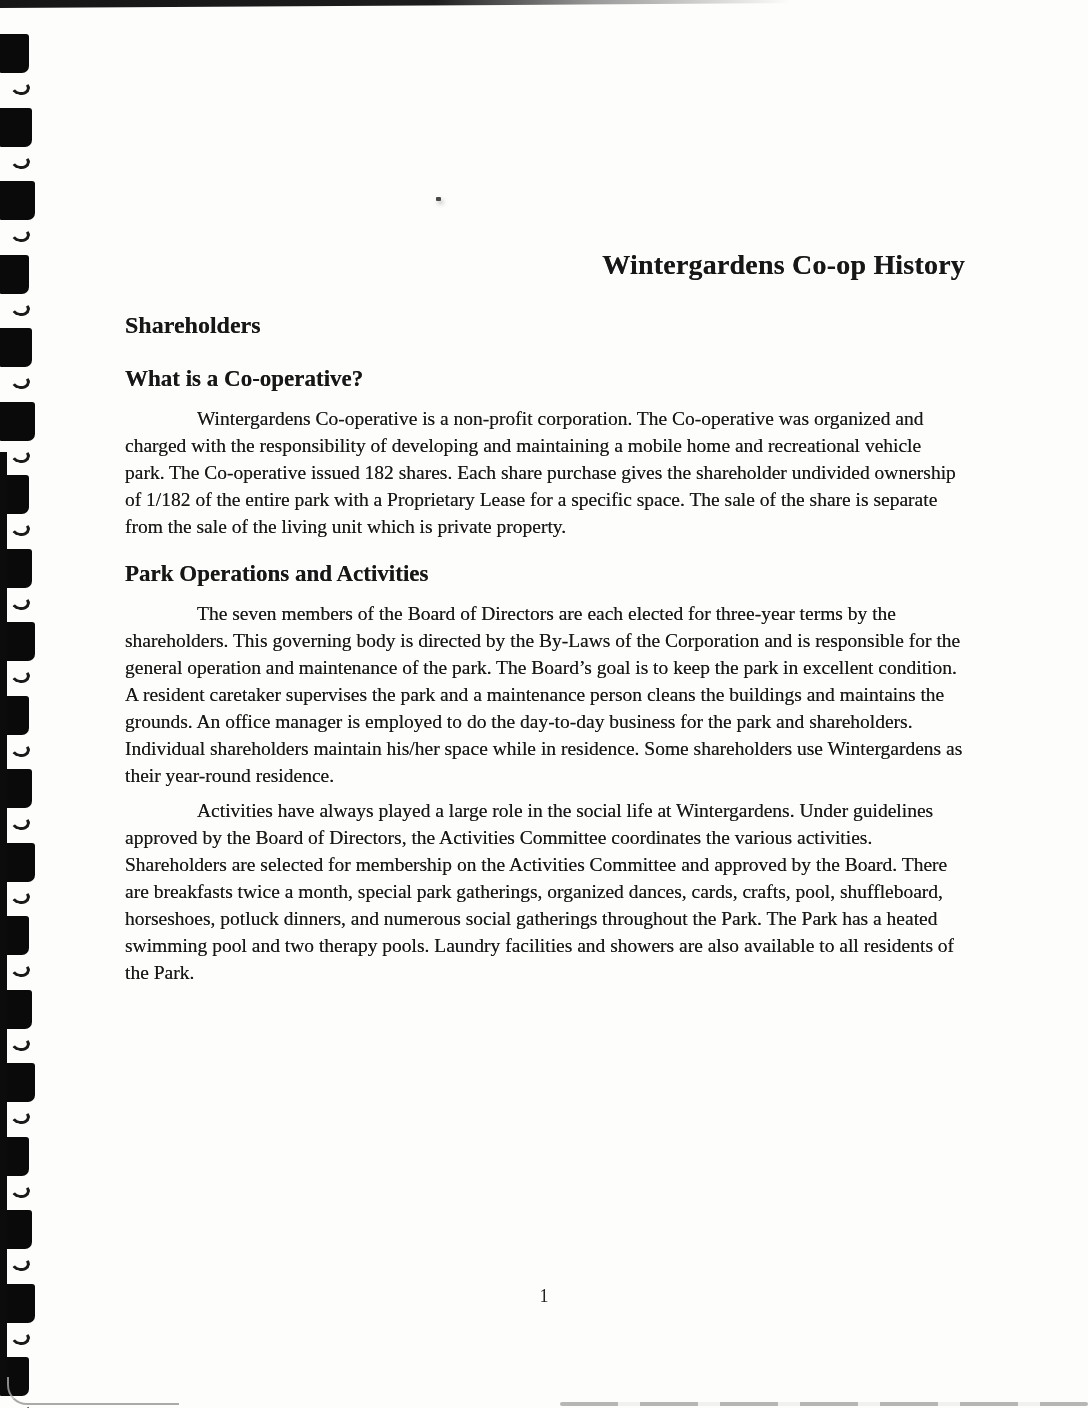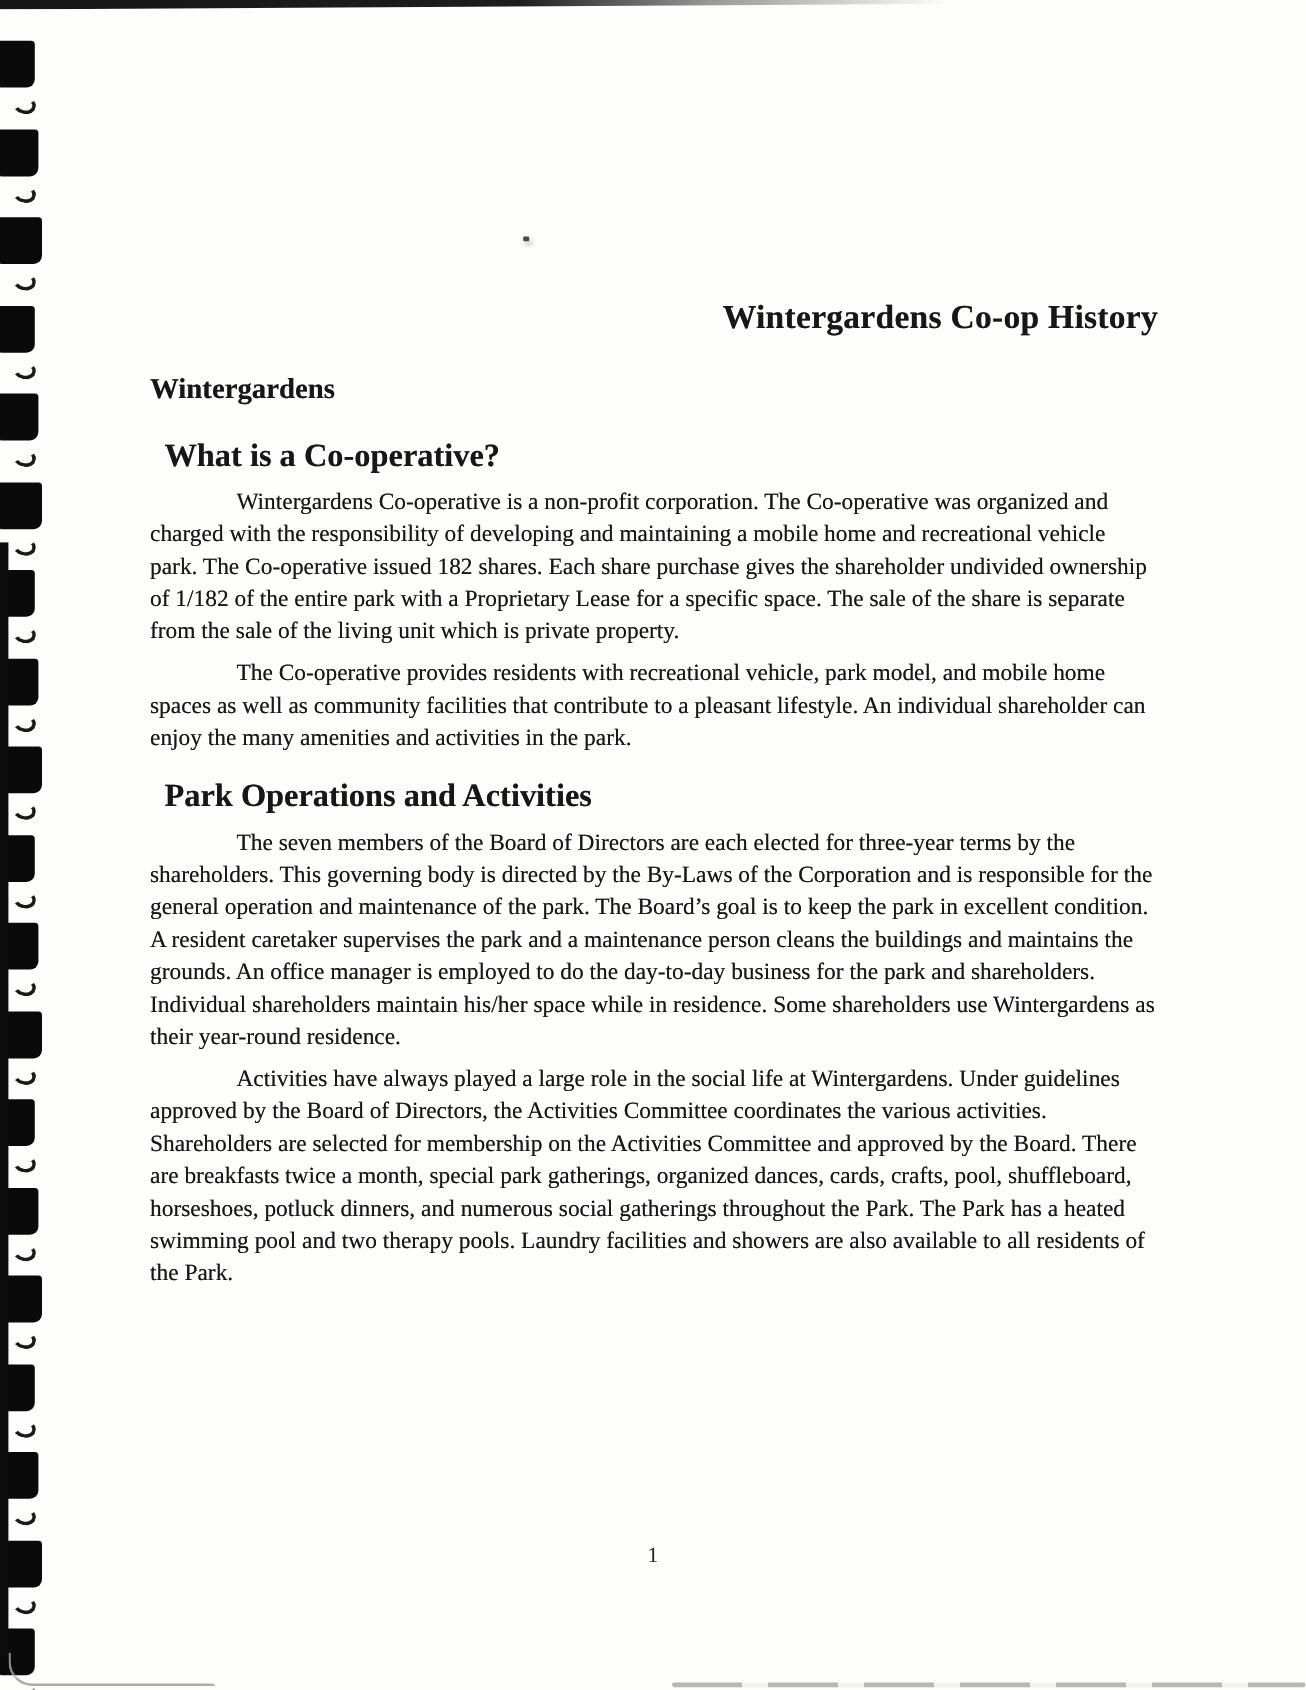--- a/index.html
+++ b/index.html
@@ -81,22 +81,22 @@
     line-height: 34px;
     text-align: right;
     letter-spacing: .2px;
   }
   .h-main {
     margin: 28px 0 0;
     font-size: 24px; font-weight: 700;
     line-height: 30px;
   }
   .h-sub {
-    margin: 25px 12px 0;
-    font-size: 27px; font-weight: 700;
+    margin: 25px 0 0;
+    font-size: 23px; font-weight: 700;
     line-height: 28px;
   }
   .h-sub.second { margin-top: 20px; }
   .para {
     margin: 12px 0 0;
     font-size: 19.5px;
     line-height: 27px;
     text-indent: 72px;
     text-align: left;
   }
@@ -135,24 +135,23 @@
     <div class="tooth" style="top: 1357px; width: 29px;"></div>
   </div>
 <div class="binding-spine"></div>
 <div class="scan-speck"></div>
 <div class="page-corner-outline"></div>
 <div class="scan-bottom-edge"></div>
 
 <div class="content">
   <h1 class="doc-title">Wintergardens Co-op History</h1>
 
-  <h2 class="h-main">Wintergardens</h2>
+  <h2 class="h-main">Shareholders</h2>
 
   <h3 class="h-sub">What is a Co-operative?</h3>
   <p class="para">Wintergardens Co-operative is a non-profit corporation. The Co-operative was organized and charged with the responsibility of developing and maintaining a mobile home and recreational vehicle park. The Co-operative issued 182 shares. Each share purchase gives the shareholder undivided ownership of 1/182 of the entire park with a Proprietary Lease for a specific space. The sale of the share is separate from the sale of the living unit which is private property.</p>
-  <p class="para">The Co-operative provides residents with recreational vehicle, park model, and mobile home spaces as well as community facilities that contribute to a pleasant lifestyle. An individual shareholder can enjoy the many amenities and activities in the park.</p>
 
   <h3 class="h-sub second">Park Operations and Activities</h3>
   <p class="para">The seven members of the Board of Directors are each elected for three-year terms by the shareholders. This governing body is directed by the By-Laws of the Corporation and is responsible for the general operation and maintenance of the park. The Board’s goal is to keep the park in excellent condition. A resident caretaker supervises the park and a maintenance person cleans the buildings and maintains the grounds. An office manager is employed to do the day-to-day business for the park and shareholders. Individual shareholders maintain his/her space while in residence. Some shareholders use Wintergardens as their year-round residence.</p>
   <p class="para">Activities have always played a large role in the social life at Wintergardens. Under guidelines approved by the Board of Directors, the Activities Committee coordinates the various activities. Shareholders are selected for membership on the Activities Committee and approved by the Board. There are breakfasts twice a month, special park gatherings, organized dances, cards, crafts, pool, shuffleboard, horseshoes, potluck dinners, and numerous social gatherings throughout the Park. The Park has a heated swimming pool and two therapy pools. Laundry facilities and showers are also available to all residents of the Park.</p>
 </div>
 
 <div class="page-number">1</div>
 
 </body></html>

